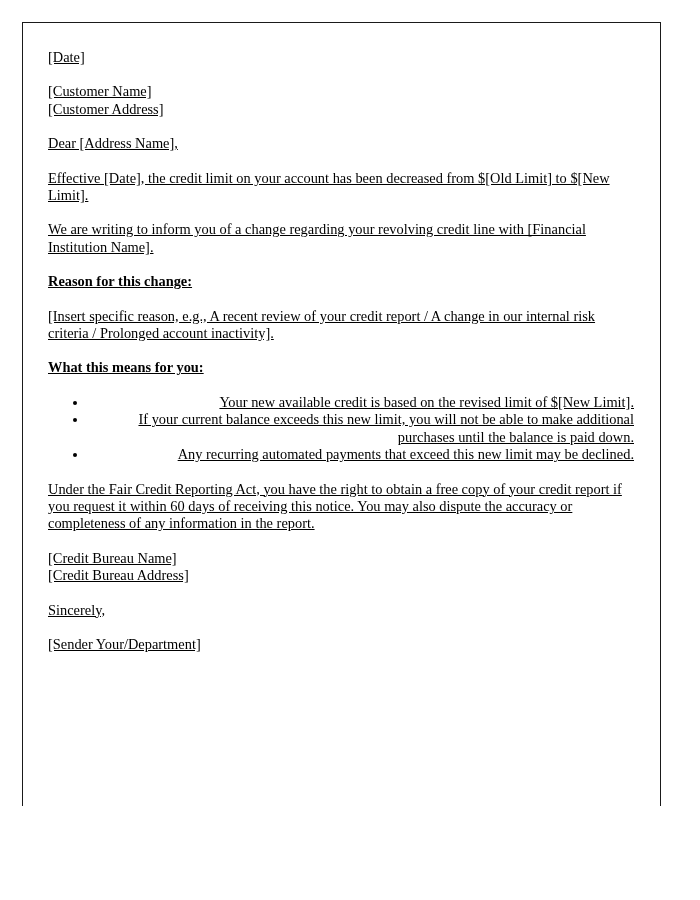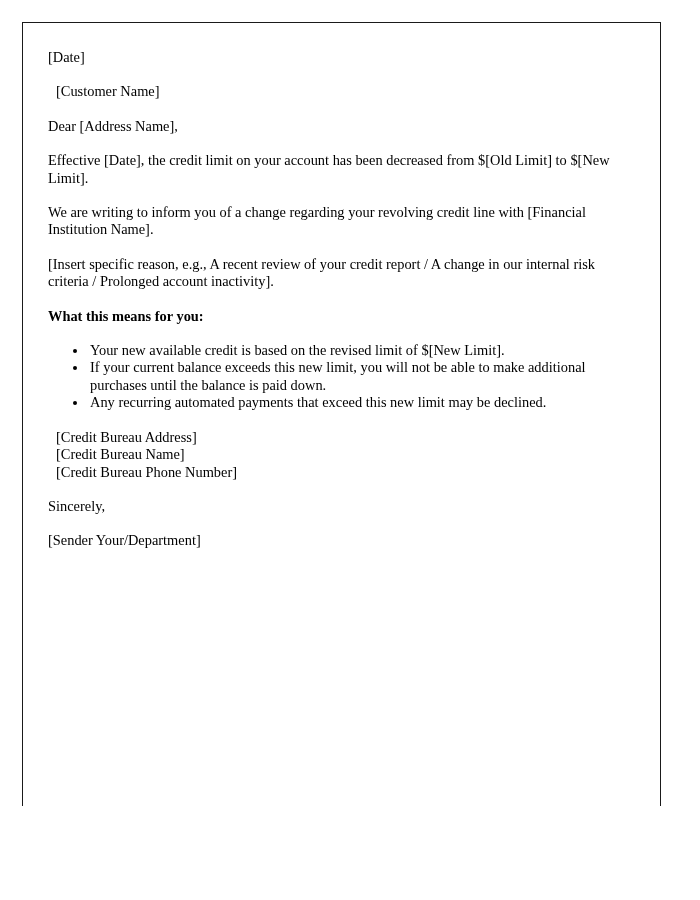--- a/index.html
+++ b/index.html
@@ -25,90 +25,94 @@
     border-right: 1.5px solid #1a1a1a;
     border-bottom: none;
     box-sizing: border-box;
     background: #ffffff;
     overflow: hidden;
   }
 
   .page-inner {
     padding: 26px 26px 0 25px;
     box-sizing: border-box;
+    text-decoration: underline;
   }
 
   .block {
     font-size: 14.4px;
     line-height: 17.4px;
     color: #000000;
     margin: 0 0 17px 0;
     text-align: left;
   }
 
   .addr-group {
-    margin: 0 0 17px 8px;
+    margin: 0 0 17px 0;
   }
   .addr-group .block {
     margin-bottom: 0;
   }
 
   .block.heading {
     font-weight: bold;
   }
 
   ul.bullets {
     margin: 0 0 17px 0;
     padding: 0 0 0 40px;
     list-style-type: disc;
+    text-align: right;
   }
   ul.bullets li {
     font-size: 14.4px;
     line-height: 17.4px;
     color: #000000;
     margin: 0;
     padding-left: 2px;
   }
 </style>
 </head>
 <body>
 
 <div class="page">
   <div class="page-inner">
 
     <p class="block">[Date]</p>
 
     <div class="addr-group">
       <p class="block">[Customer Name]</p>
+      <p class="block">[Customer Address]</p>
     </div>
 
 
     <p class="block">Dear [Address Name],</p>
 
     <p class="block">Effective [Date], the credit limit on your account has been decreased from $[Old Limit] to $[New Limit].</p>
 
     <p class="block">We are writing to inform you of a change regarding your revolving credit line with [Financial Institution Name].</p>
 
+    <p class="block heading">Reason for this change:</p>
 
     <p class="block">[Insert specific reason, e.g., A recent review of your credit report / A change in our internal risk criteria / Prolonged account inactivity].</p>
 
     <p class="block heading">What this means for you:</p>
 
     <ul class="bullets">
       <li>Your new available credit is based on the revised limit of $[New Limit].</li>
       <li>If your current balance exceeds this new limit, you will not be able to make additional purchases until the balance is paid down.</li>
       <li>Any recurring automated payments that exceed this new limit may be declined.</li>
     </ul>
 
+    <p class="block">Under the Fair Credit Reporting Act, you have the right to obtain a free copy of your credit report if you request it within 60 days of receiving this notice. You may also dispute the accuracy or completeness of any information in the report.</p>
 
 
     <div class="addr-group">
+      <p class="block">[Credit Bureau Name]</p>
       <p class="block">[Credit Bureau Address]</p>
-      <p class="block">[Credit Bureau Name]</p>
-      <p class="block">[Credit Bureau Phone Number]</p>
     </div>
 
 
     <p class="block">Sincerely,</p>
 
     <p class="block">[Sender Your/Department]</p>
 
   </div>
 </div>
 

